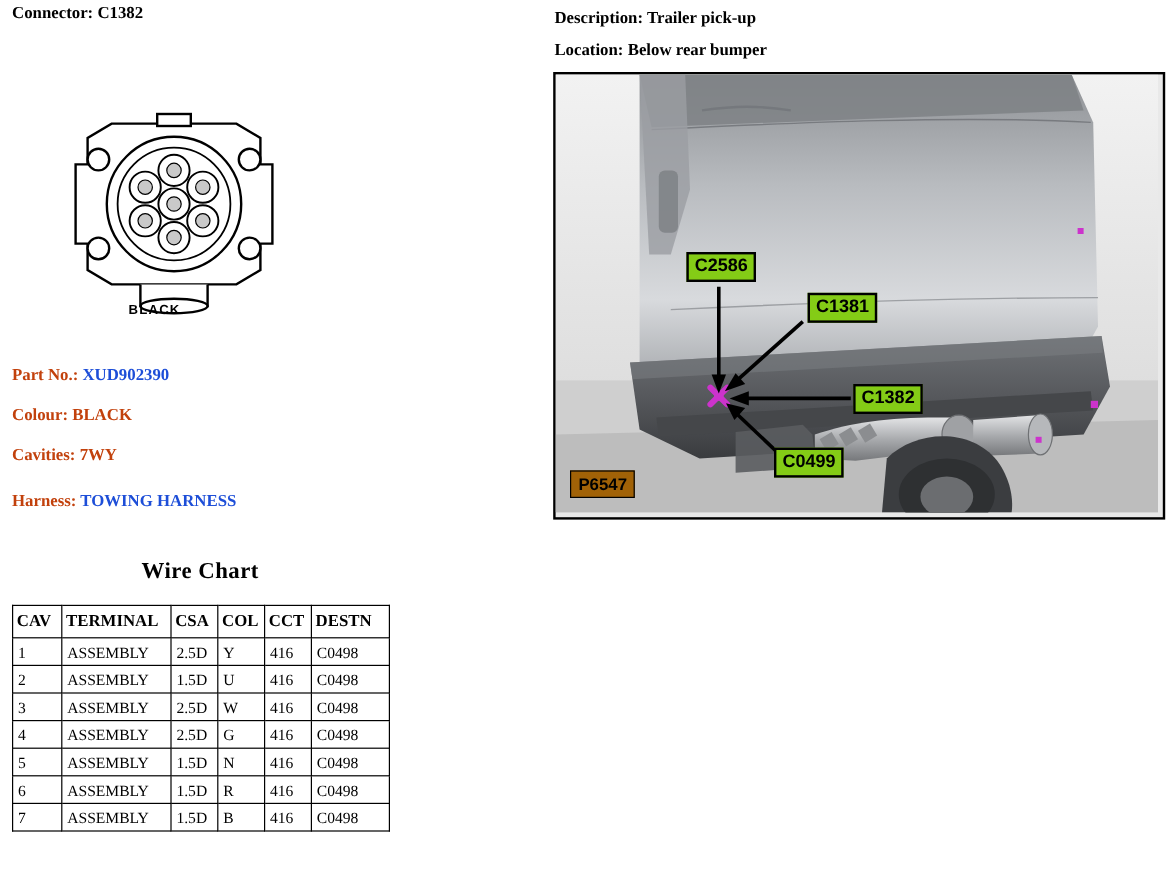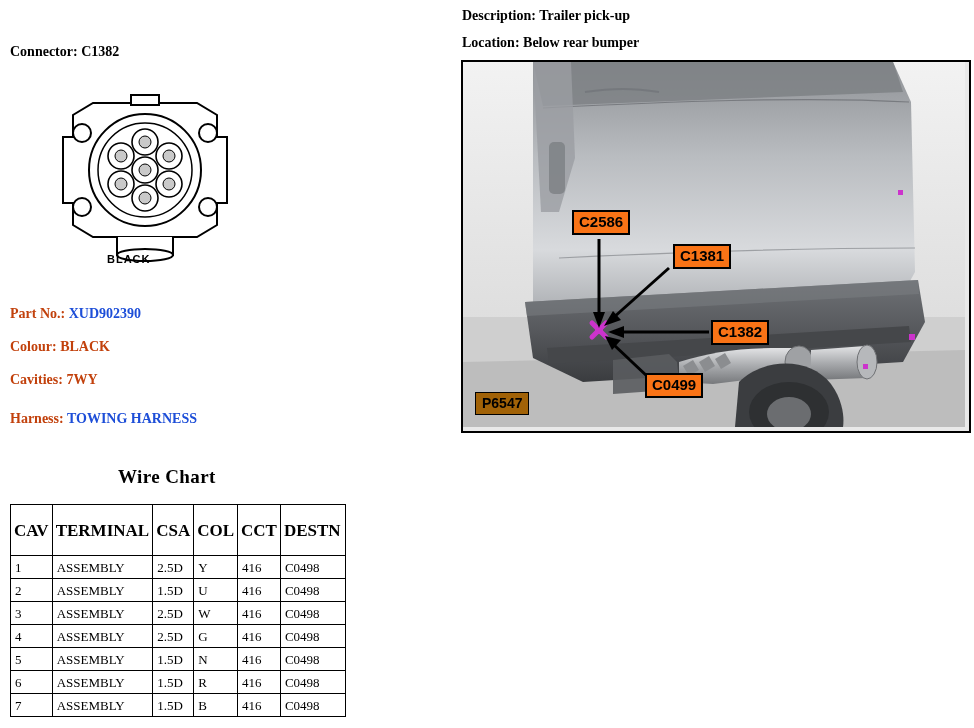--- a/index.html
+++ b/index.html
@@ -15,21 +15,20 @@
     color: #000000;
     overflow: hidden;
   }
   .abs { position: absolute; }
 
   
   #connector-line {
     left: 10px; top: 4px;
     font-size: 14px;
     font-weight: bold;
-    margin-top: 40px;
   }
   #connector-line .val { font-weight: bold; }
 
   
   #connector-diagram {
     left: 55px; top: 85px;
     width: 180px; height: 185px;
   }
 
   
@@ -61,21 +60,21 @@
     font-size: 13px;
   }
   table.wirechart th, table.wirechart td {
     border: 1px solid #000000;
     padding: 2px 4px;
     text-align: left;
     line-height: 15px;
     height: 18px;
     white-space: nowrap;
   }
-  table.wirechart th { font-weight: bold; font-size: 17px; padding: 16px 3px;}
+  table.wirechart th { font-weight: bold; font-size: 14px; padding: 4px 3px;}
   table.wirechart td { font-weight: normal; }
   .c-cav { width: 34px; }
   .c-term { width: 84px; margin-top: 40px; }
   .c-csa { width: 32px; }
   .c-col { width: 32px; }
   .c-cct { width: 32px; }
   .c-destn { width: 58px; margin-left: 11px; }
 
   
   #desc-line {
@@ -91,21 +90,21 @@
     left: 461px; top: 60px;
     width: 506px; height: 369px;
     border: 2px solid #000;
     background: #e9e9e9;
     overflow: hidden;
   }
   #photo-frame svg { display: block; }
 
   .callout {
     position: absolute;
-    background: #f97316;
+    background: #84cc16;
     border: 2px solid #000000;
     font-family: "Liberation Sans", sans-serif;
     font-weight: bold;
     font-size: 15px;
     line-height: 16px;
     padding: 2px 5px 3px 5px;
     color: #000;
     white-space: nowrap;
   }
   #cal-c2586 { left: 109px; top: 148px; }

